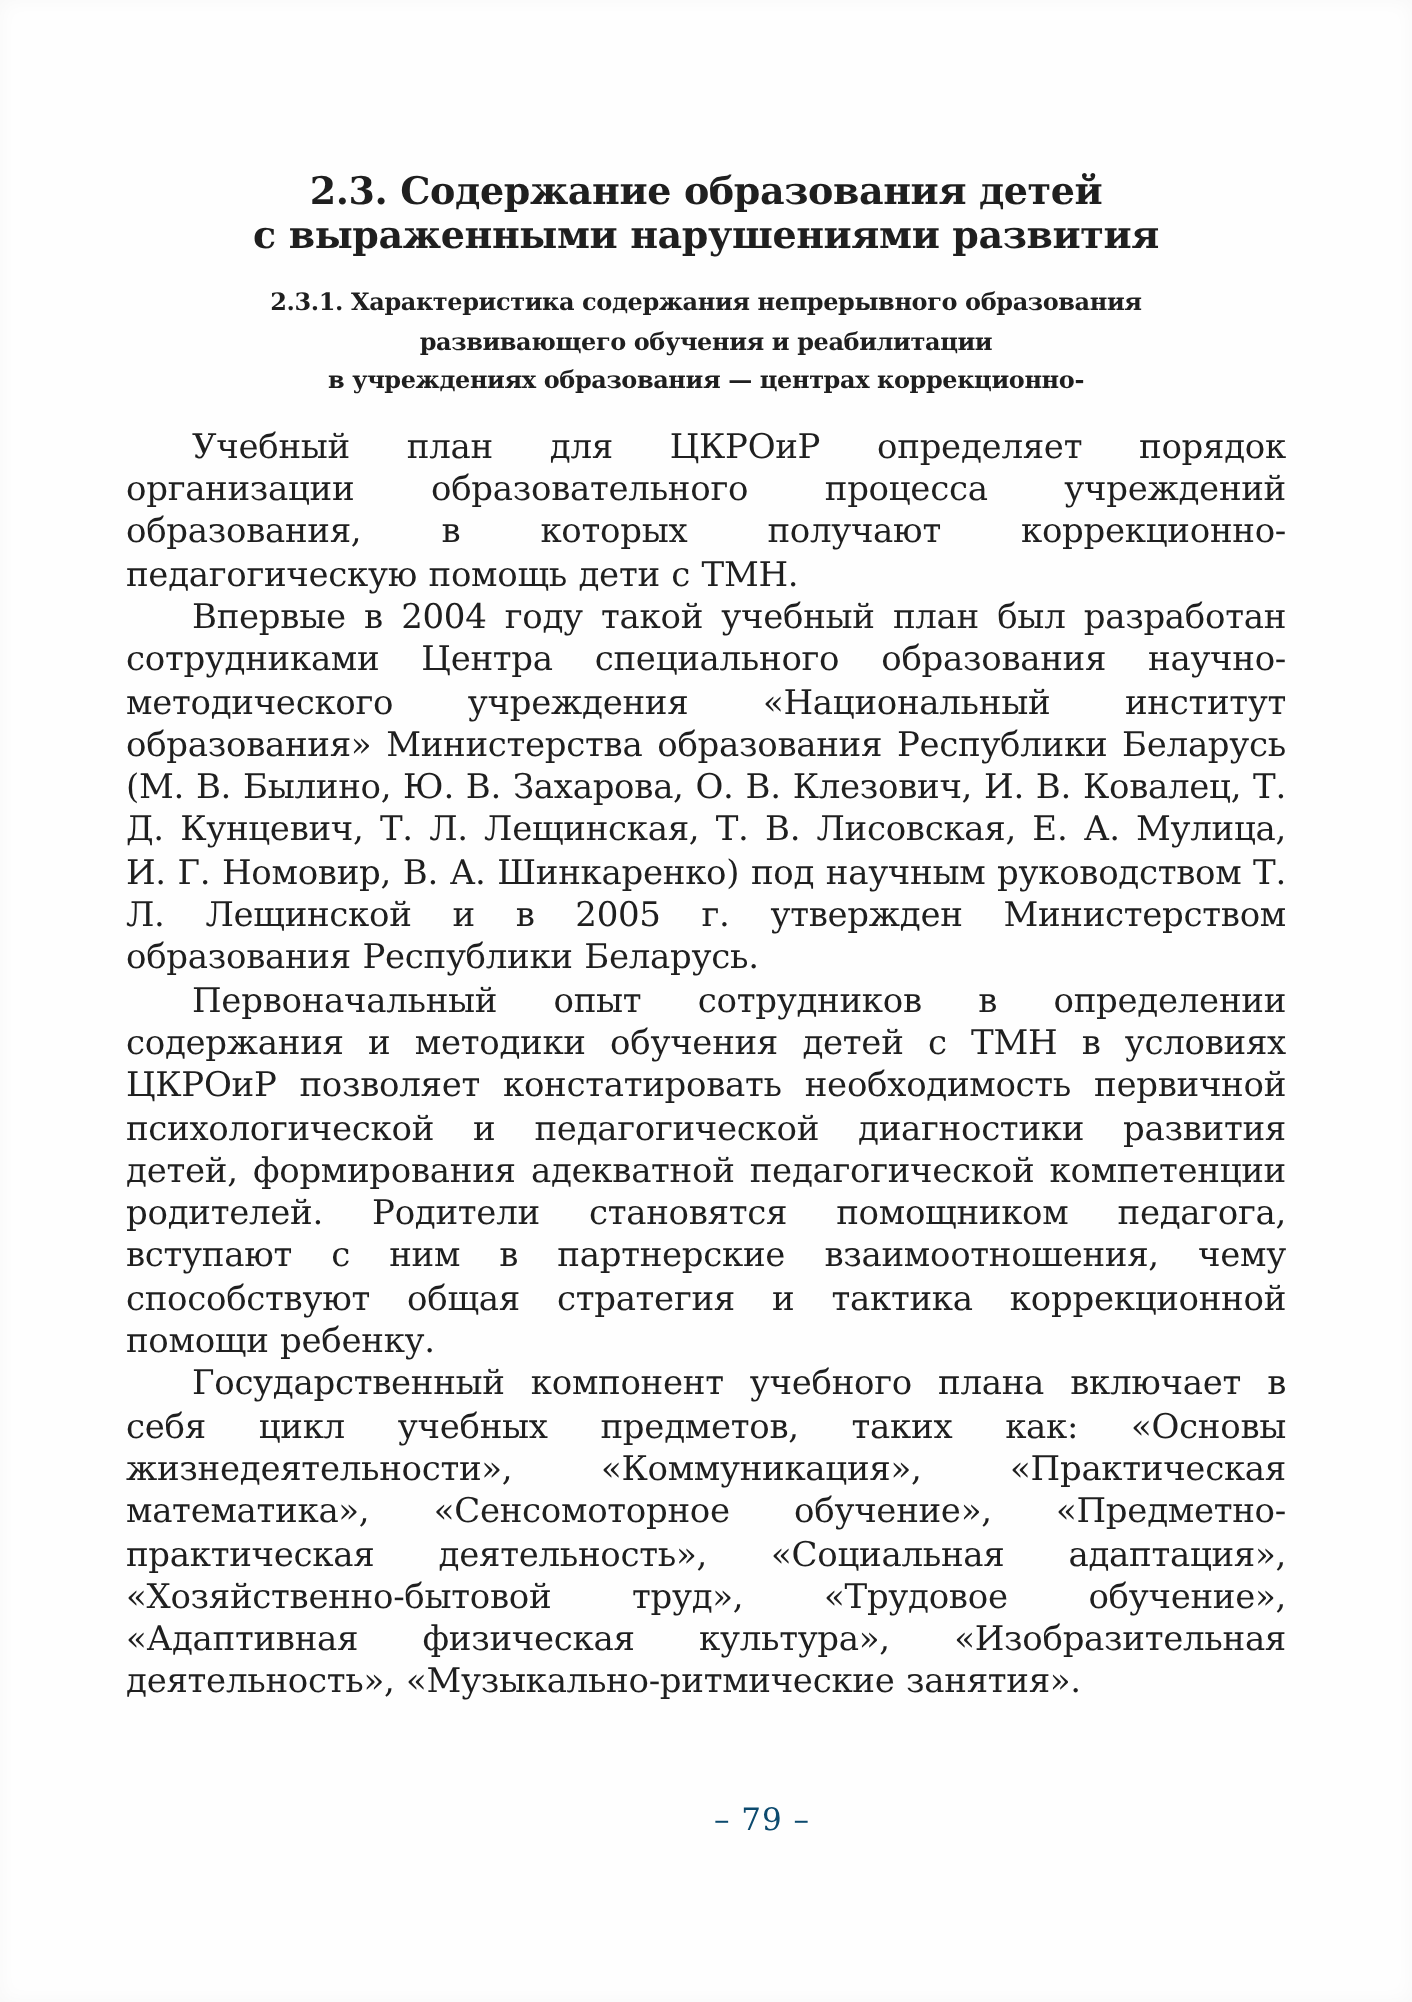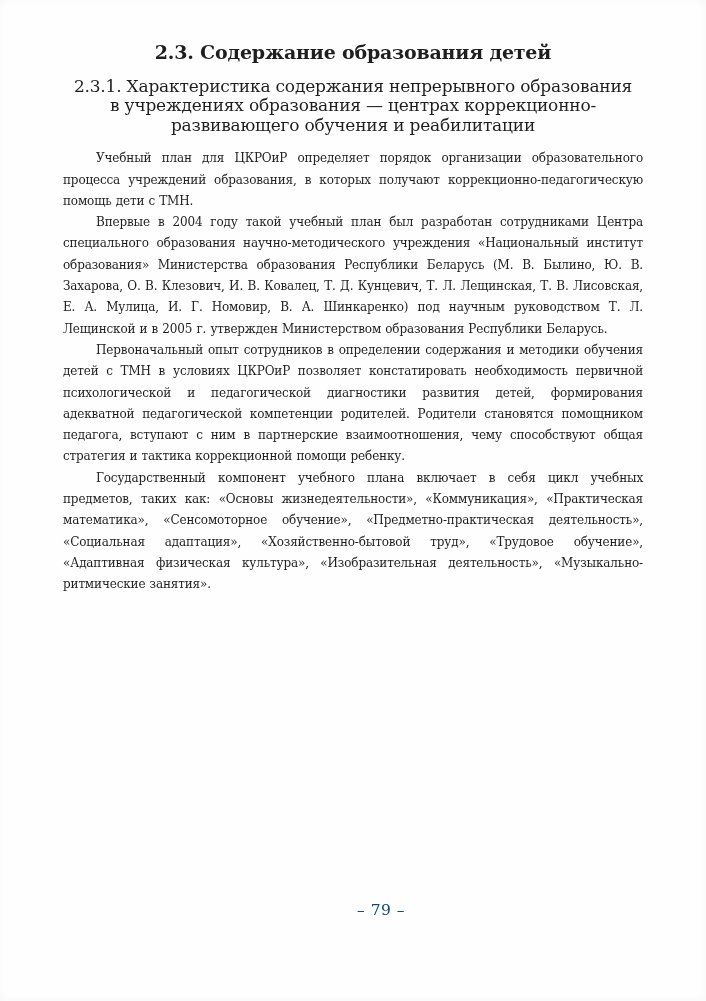--- a/index.html
+++ b/index.html
@@ -15,49 +15,49 @@
     color: #1f1f1f;
   }
   .page {
     position: relative;
     width: 706px;
     height: 1001px;
     background: #fefefe;
     box-shadow: inset 0 0 10px rgba(0,0,0,0.03);
   }
   .content {
-    padding: 42px 63px 0 63px;
+    padding: 86px 63px 0 63px;
   }
   .headings {
     margin: 0 -20px;
   }
   .h1 {
     font-size: 19px;
     font-weight: bold;
     line-height: 21.5px;
     margin-bottom: 13px;
   }
   .h2 {
-    font-size: 17px;
-    font-weight: normal;
+    font-size: 12px;
+    font-weight: bold;
     line-height: 19.6px;
     margin-bottom: 13px;
   }
   .hline {
     display: flex;
     justify-content: center;
     white-space: nowrap;
     letter-spacing: -0.2px;
   }
   .body-text {
     margin-top: 1px;
   }
   .para {
     margin: 0;
-    font-size: 12px;
+    font-size: 17px;
     line-height: 21.3px;
     text-align: justify;
     text-indent: 33px;
     letter-spacing: -0.15px;
     word-spacing: 0.5px;
     hyphens: auto;
   }
   .para .italic {
   }
   .pageno {
@@ -74,26 +74,27 @@
 </style>
 </head>
 <body>
 
 <div class="page">
   <div class="content">
 
     <div class="headings">
       <div class="h1">
         <div class="hline">2.3. Содержание образования детей</div>
+        <div class="hline">с выраженными нарушениями развития</div>
       </div>
 
       <div class="h2">
         <div class="hline">2.3.1. Характеристика содержания непрерывного образования</div>
+        <div class="hline">развивающего обучения и реабилитации</div>
         <div class="hline">в учреждениях образования — центрах коррекционно-</div>
-        <div class="hline">развивающего обучения и реабилитации</div>
       </div>
     </div>
 
     <div class="body-text">
         <p class="para"><span>Учебный план для ЦКРОиР определяет порядок организации образовательного процесса учреждений образования, в которых получают коррекционно-педагогическую помощь дети с ТМН.</span></p>
         <p class="para"><span>Впервые в 2004 году такой учебный план был разработан сотрудниками Центра специального образования научно-методического учреждения «Национальный институт образования» Министерства образования Республики Беларусь (М. В. Былино, Ю. В. Захарова, О. В. Клезович, И. В. Ковалец, Т. Д. Кунцевич, Т. Л. Лещинская, Т. В. Лисовская, Е. А. Мулица, И. Г. Номовир, В. А. Шинкаренко) под научным руководством Т. Л. Лещинской и в 2005 г. утвержден Министерством образования Республики Беларусь.</span></p>
         <p class="para"><span>Первоначальный опыт сотрудников в определении содержания и методики обучения детей с ТМН в условиях ЦКРОиР позволяет констатировать необходимость первичной психологической и педагогической диагностики развития детей, формирования адекватной педагогической компетенции родителей. Родители становятся помощником педагога, вступают с ним в партнерские взаимоотношения, чему способствуют общая стратегия и тактика коррекционной помощи ребенку.</span></p>
         <p class="para"><span>Государственный компонент учебного плана включает в себя цикл учебных предметов, таких как: </span><span class="italic">«Основы жизнедеятельности», «Коммуникация», «Практическая математика», «Сенсомоторное обучение», «Предметно-практическая деятельность», «Социальная адаптация», «Хозяйственно-бытовой труд», «Трудовое обучение», «Адаптивная физическая культура», «Изобразительная деятельность», «Музыкально-ритмические занятия».</span></p>
       </div>
 

